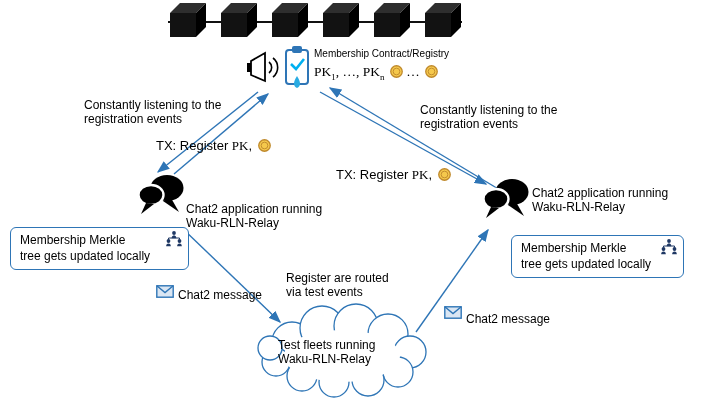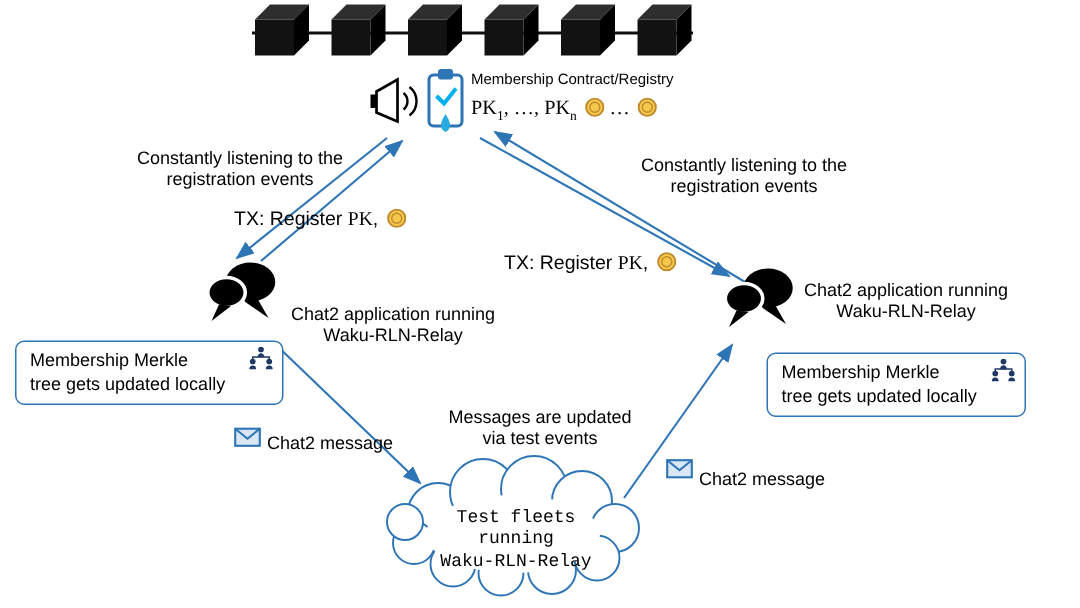--- a/index.html
+++ b/index.html
@@ -1,21 +1,21 @@
 <!DOCTYPE html>
 <html><head>
 <meta charset="utf-8">
 <style>
   html,body{margin:0;padding:0;background:#fff;}
   .stage{position:relative;width:720px;height:405px;background:#ffffff;overflow:hidden;
          font-family:"Liberation Sans",sans-serif;color:#000;}
   .stage svg.base{position:absolute;left:0;top:0;}
   .abs{position:absolute;}
   .txt{font-size:12px;line-height:1.2;}
-  .center{text-align:center;}
+  .center{}
   .serif-i{font-family:"Liberation Serif",serif;}
   .box{position:absolute;border:1.6px solid #2E75B6;border-radius:6px;background:#fff;
        font-size:12px;line-height:1.3;padding:5px 30px 5px 9px;}
   .box .icon-tr{position:absolute;top:3px;right:4px;}
   .inline-coin{vertical-align:-2px;margin-left:2px;}
   sub{font-size:9px;}
 </style>
 </head>
 <body>
 
@@ -168,22 +168,22 @@
       <svg width="20" height="17" viewBox="0 0 20 17">
           <use href="#people"></use>
         </svg>
     </span>
   </div>
 
   <div class="abs txt" style="left:178px;top:288px;">Chat2 message</div>
   <div class="abs txt" style="left:466px;top:312px;">Chat2 message</div>
 
   <div class="abs txt center" style="left:286px;top:271px;width:148px;">
-    <div>Messages are updated</div>
+    <div>Register are routed</div>
     <div>via test events</div>
   </div>
 
-  <div class="abs txt center" style="left:278px;top:338px;width:132px;font-family:Liberation Mono, monospace;">
+  <div class="abs txt center" style="left:278px;top:338px;width:132px;">
     <div>Test fleets running</div>
     <div>Waku-RLN-Relay</div>
   </div>
 
 </div>
 
 </body></html>

